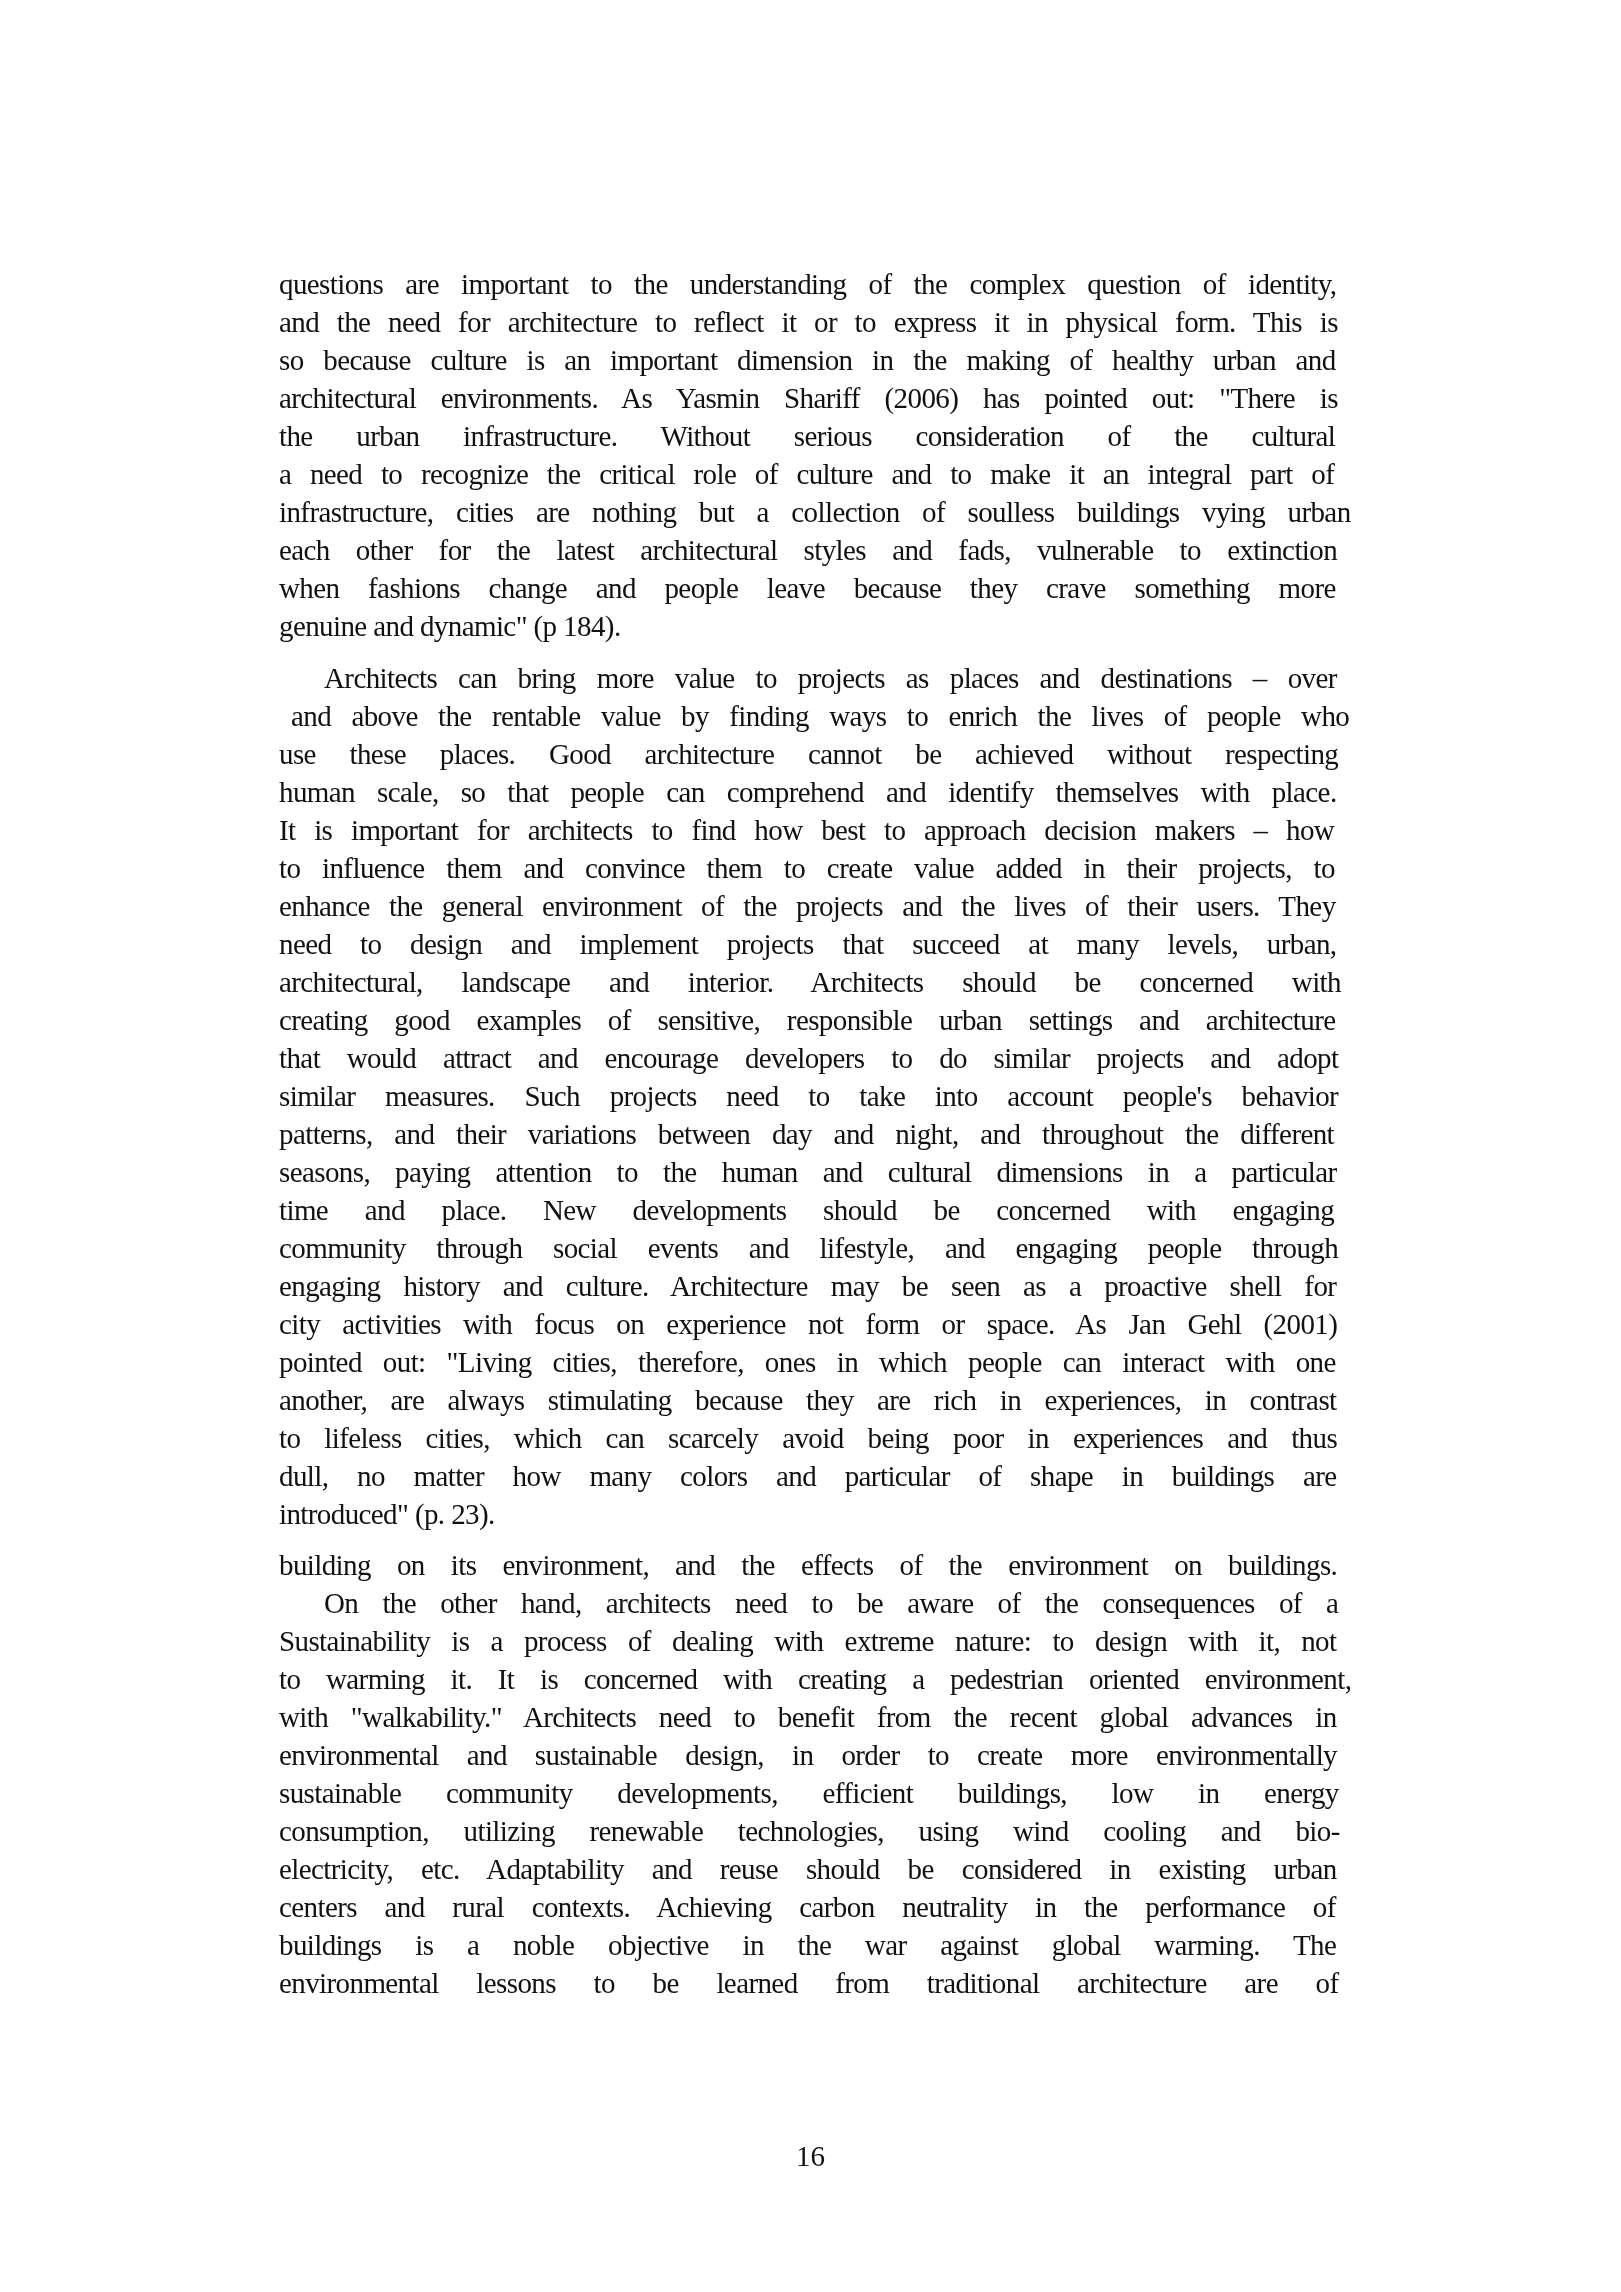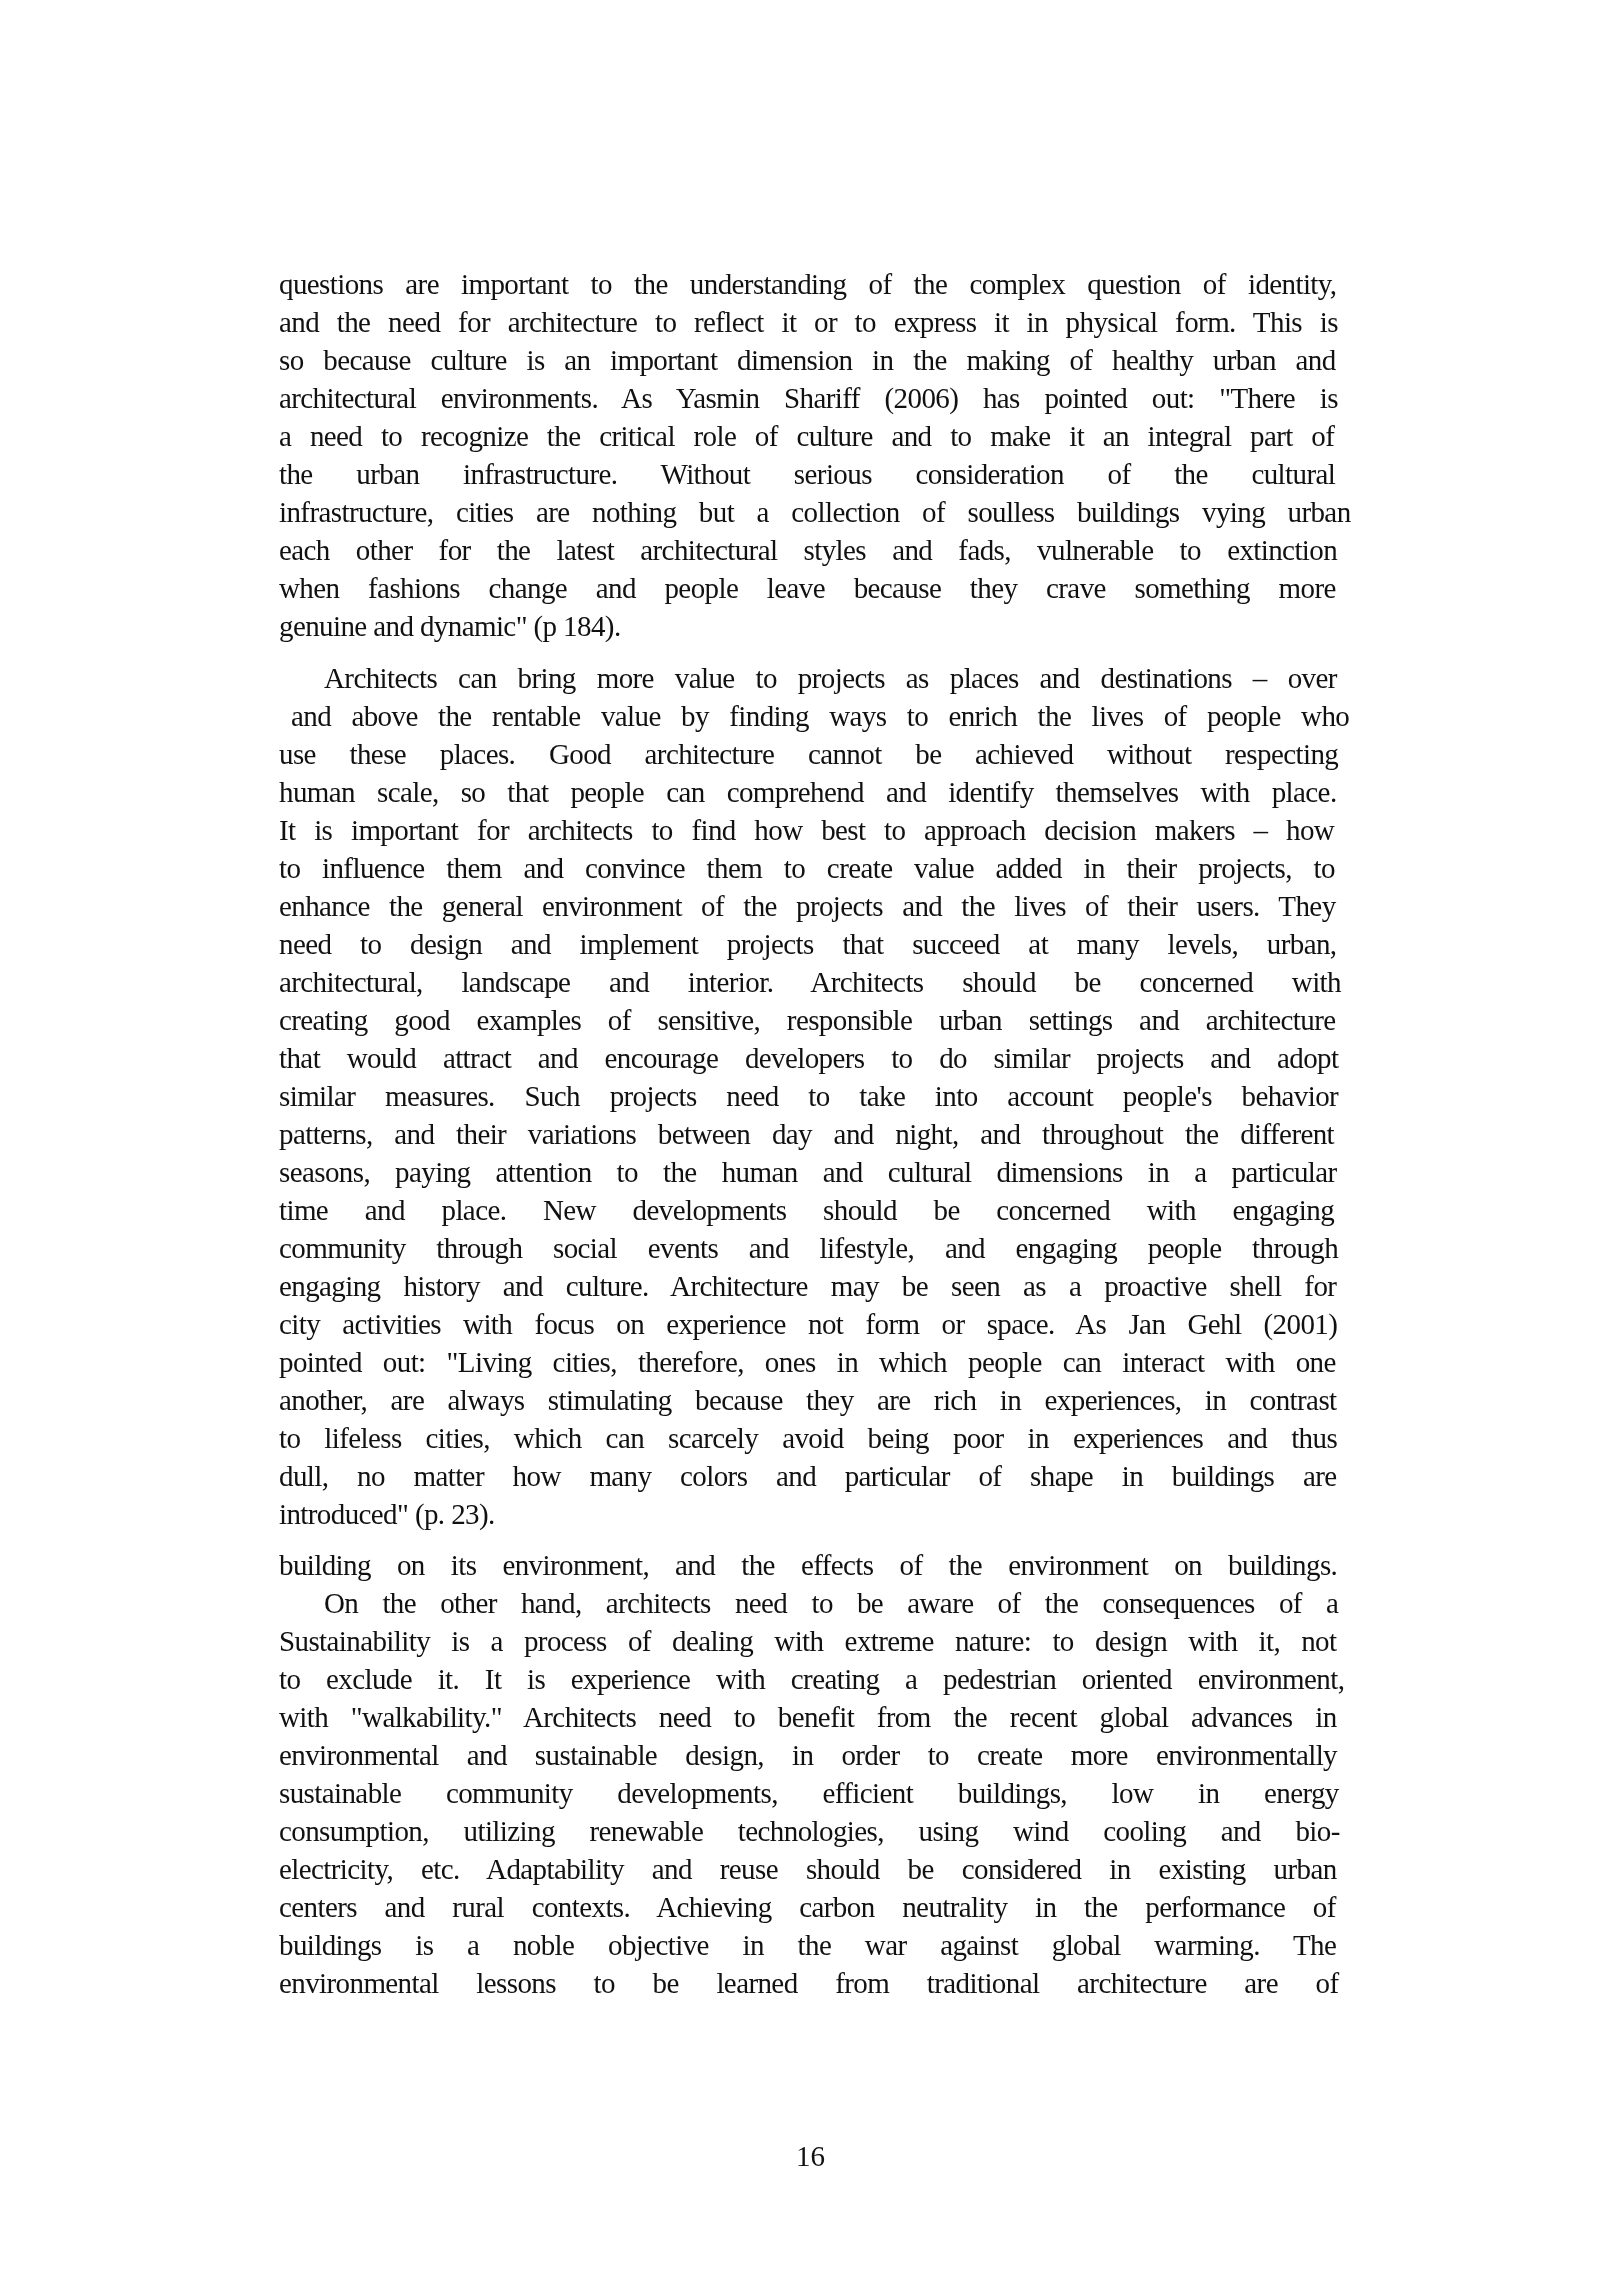--- a/index.html
+++ b/index.html
@@ -67,22 +67,22 @@
 <body>
 
 <div class="page">
   <div class="text-block">
 
     <p class="para">
       <span class="line" style="word-spacing: 15.5px; text-align-last: left;">questions are important to the understanding of the complex question of identity,</span>
       <span class="line" style="word-spacing: 11px; text-align-last: left;">and the need for architecture to reflect it or to express it in physical form. This is</span>
       <span class="line" style="word-spacing: 13px; text-align-last: left;">so because culture is an important dimension in the making of healthy urban and</span>
       <span class="line" style="word-spacing: 18px; text-align-last: left;">architectural environments. As Yasmin Shariff (2006) has pointed out: "There is</span>
+      <span class="line" style="word-spacing: 37px; text-align-last: left;">the urban infrastructure. Without serious consideration of the cultural</span>
       <span class="line" style="word-spacing: 12px; text-align-last: left;">a need to recognize the critical role of culture and to make it an integral part of</span>
-      <span class="line" style="word-spacing: 37px; text-align-last: left;">the urban infrastructure. Without serious consideration of the cultural</span>
       <span class="line" style="word-spacing: 15.8px; text-align-last: left;">infrastructure, cities are nothing but a collection of soulless buildings vying urban</span>
       <span class="line" style="word-spacing: 19.5px; text-align-last: left;">each other for the latest architectural styles and fads, vulnerable to extinction</span>
       <span class="line" style="word-spacing: 22px; text-align-last: left;">when fashions change and people leave because they crave something more</span>
       <span class="line last">genuine and dynamic" (p 184).</span>
     </p>
 
     <p class="para">
       <span class="line indent" style="word-spacing: 14.3px; text-align-last: left;">Architects can bring more value to projects as places and destinations – over</span>
       <span class="line" style="word-spacing: 13.7px; text-align-last: left; margin-left: 12px;">and above the rentable value by finding ways to enrich the lives of people who</span>
       <span class="line" style="word-spacing: 27px; text-align-last: left;">use these places. Good architecture cannot be achieved without respecting</span>
@@ -105,21 +105,21 @@
       <span class="line" style="word-spacing: 16.7px; text-align-last: left;">another, are always stimulating because they are rich in experiences, in contrast</span>
       <span class="line" style="word-spacing: 17.3px; text-align-last: left;">to lifeless cities, which can scarcely avoid being poor in experiences and thus</span>
       <span class="line" style="word-spacing: 22px; text-align-last: left;">dull, no matter how many colors and particular of shape in buildings are</span>
       <span class="line last">introduced" (p. 23).</span>
     </p>
 
     <p class="para">
       <span class="line" style="word-spacing: 19.4px; text-align-last: left;">building on its environment, and the effects of the environment on buildings.</span>
       <span class="line indent" style="word-spacing: 17.5px; text-align-last: left;">On the other hand, architects need to be aware of the consequences of a</span>
       <span class="line" style="word-spacing: 14.5px; text-align-last: left;">Sustainability is a process of dealing with extreme nature: to design with it, not</span>
-      <span class="line" style="word-spacing: 19px; text-align-last: left;">to exclude it. It is experience with creating a pedestrian oriented environment,</span>
+      <span class="line" style="word-spacing: 19px; text-align-last: left;">to warming it. It is concerned with creating a pedestrian oriented environment,</span>
       <span class="line" style="word-spacing: 16px; text-align-last: left;">with "walkability." Architects need to benefit from the recent global advances in</span>
       <span class="line" style="word-spacing: 21.4px; text-align-last: left;">environmental and sustainable design, in order to create more environmentally</span>
       <span class="line" style="word-spacing: 38px; text-align-last: left;">sustainable community developments, efficient buildings, low in energy</span>
       <span class="line" style="word-spacing: 28px; text-align-last: left;">consumption, utilizing renewable technologies, using wind cooling and bio-</span>
       <span class="line" style="word-spacing: 21.3px; text-align-last: left;">electricity, etc. Adaptability and reuse should be considered in existing urban</span>
       <span class="line" style="word-spacing: 21px; text-align-last: left;">centers and rural contexts. Achieving carbon neutrality in the performance of</span>
       <span class="line" style="word-spacing: 27px; text-align-last: left;">buildings is a noble objective in the war against global warming. The</span>
       <span class="line" style="word-spacing: 31px; text-align-last: left;">environmental lessons to be learned from traditional architecture are of</span>
     </p>
 

